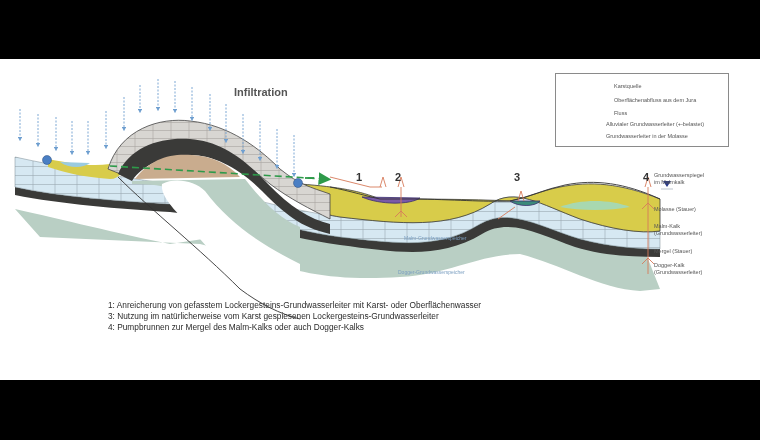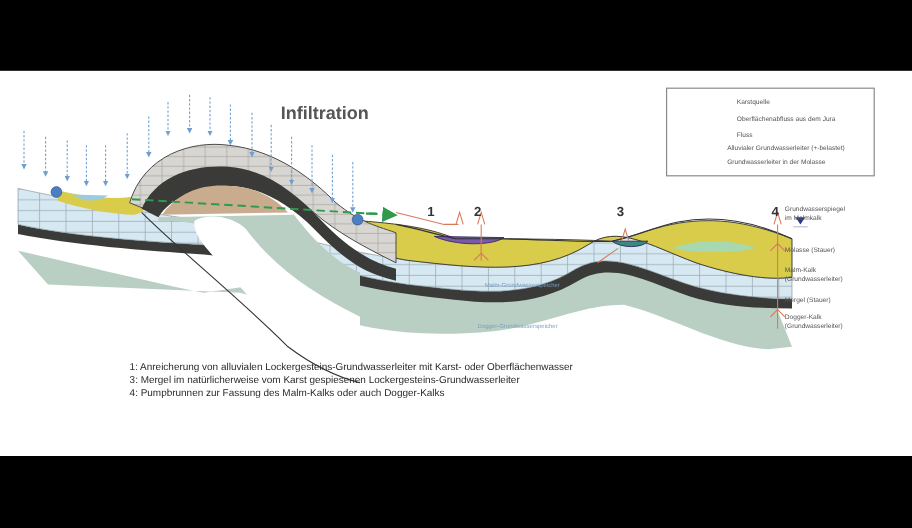--- a/index.html
+++ b/index.html
@@ -1,19 +1,19 @@
 <!DOCTYPE html>
 <html><head>
 <meta charset="utf-8">
 <style>
   html, body { margin: 0; padding: 0; }
   body { width: 760px; height: 440px; background: #000; position: relative; overflow: hidden; font-family: "Liberation Sans", sans-serif; }
   .canvas { position: absolute; left: 0; top: 59px; width: 760px; height: 321px; background: #fff; overflow: hidden; }
   svg.geo { position: absolute; left: 0; top: 0; }
-  .title { position: absolute; left: 234px; top: 27px; font-size: 15px; font-weight: bold; color: #555; }
+  .title { position: absolute; left: 234px; top: 27px; font-size: 11px; font-weight: bold; color: #555; }
   .legend { position: absolute; left: 555px; top: 14px; width: 172px; height: 72px; border: 1px solid #8a8a8a; background: #fff; }
   .leg-row { position: absolute; left: 0; height: 14px; width: 172px; }
   .leg-label { position: absolute; font-size: 5.5px; color: #555; top: 3px; white-space: nowrap; }
   .num { position: absolute; font-size: 11px; font-weight: bold; color: #333; }
   .side { position: absolute; left: 654px; font-size: 5.5px; color: #555; line-height: 7px; white-space: nowrap; }
   .inlayer { position: absolute; font-size: 5px; color: #7a9ec0; white-space: nowrap; }
   .notes { position: absolute; left: 108px; top: 241px; font-size: 8.3px; color: #2a2a2a; line-height: 11px; }
   .notes div { white-space: nowrap; }
 </style>
 </head>
@@ -152,17 +152,17 @@
   </div>
   <div class="side" style="top:203px">
     <div>Dogger-Kalk</div>
     <div>(Grundwasserleiter)</div>
   </div>
 
   <span class="inlayer" style="left:404px; top:176px">Malm-Grundwasserspeicher</span>
   <span class="inlayer" style="left:398px; top:210px">Dogger-Grundwasserspeicher</span>
 
   <div class="notes">
-    <div>1: Anreicherung von alluvialen Lockergesteins-Grundwasserleiter mit Karst- oder Oberflächenwasser</div>
-    <div>3: Mergel im natürlicherweise vom Karst gespiesenen Lockergesteins-Grundwasserleiter</div>
-    <div>4:  Pumpbrunnen zur Fassung des Malm-Kalks oder auch Dogger-Kalks</div>
+    <div>1: Anreicherung von gefasstem Lockergesteins-Grundwasserleiter mit Karst- oder Oberflächenwasser</div>
+    <div>3: Nutzung im natürlicherweise vom Karst gespiesenen Lockergesteins-Grundwasserleiter</div>
+    <div>4:  Pumpbrunnen zur Mergel des Malm-Kalks oder auch Dogger-Kalks</div>
   </div>
 </div>
 
 </body></html>

